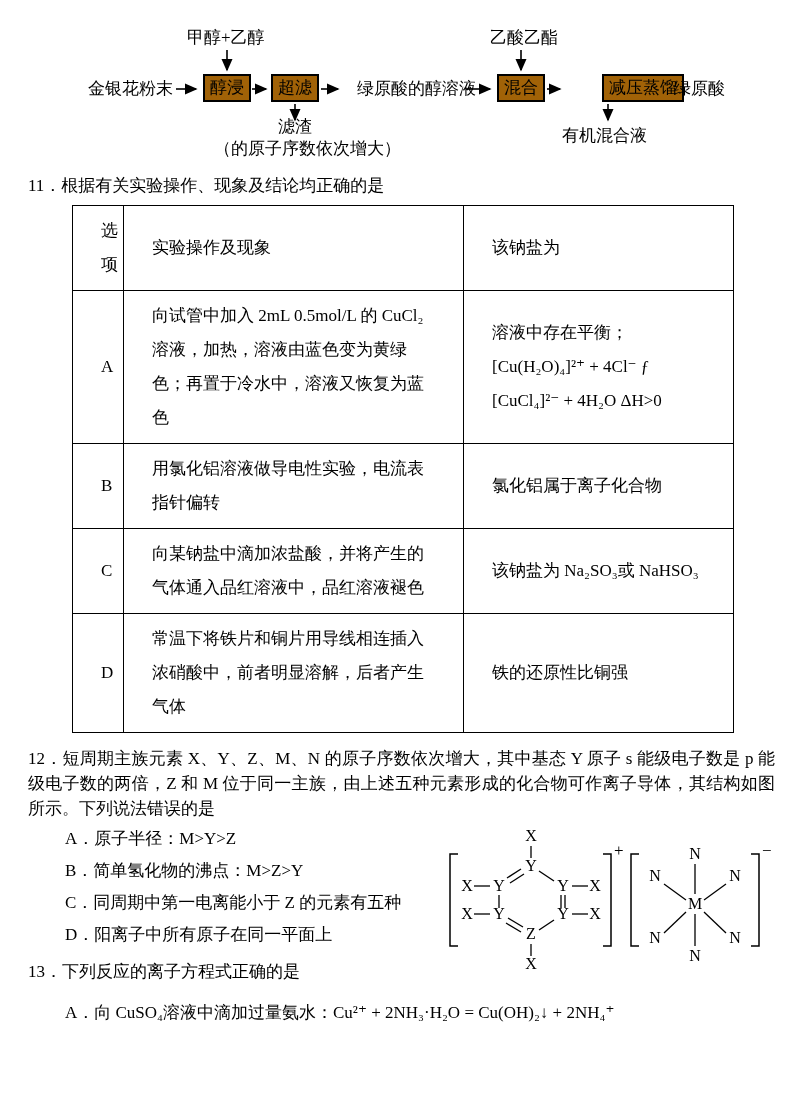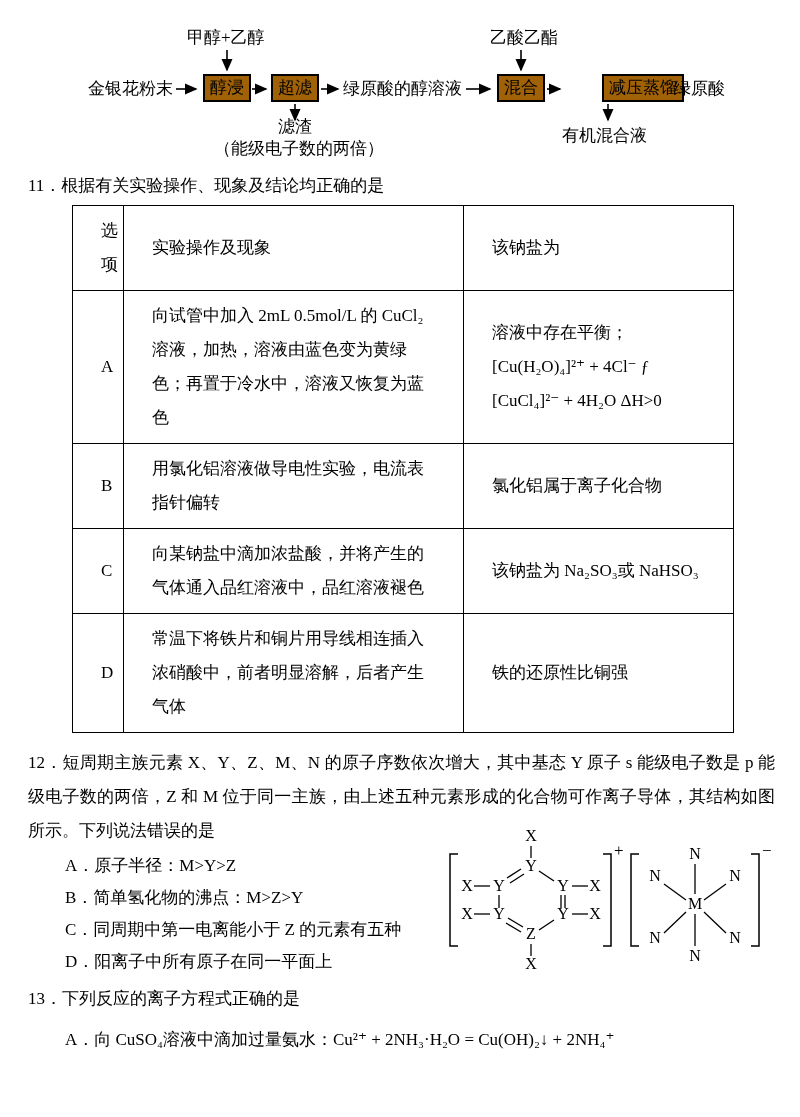--- a/index.html
+++ b/index.html
@@ -34,21 +34,21 @@
   }
   table.q11 th, table.q11 td {
     border:1px solid #000; font-weight:normal; text-align:left;
     padding:8px 28px; line-height:34px; vertical-align:middle;
   }
   table.q11 .c-opt { text-align:center; }
   table.q11 .formula-line { line-height:34px; }
 
   
   .q12block { position:relative; }
-  .q12block .stem { margin:13px 0 2px 0; line-height:34px; text-align:justify; }
+  .q12block .stem { margin:13px 0 2px 0; line-height:25px; text-align:justify; }
   .q12block .optlist p { line-height:32px; }
   .q12svg { position:absolute; right:2px; top:68px; }
   .q12svg text { font-size:16px; fill:#000; }
   .q12svg .bond { stroke:#000; stroke-width:1.3; }
   .q12svg .bracket { stroke:#000; stroke-width:1.5; fill:none; }
   .q12svg .charge { font-size:17px; }
 
   
   .q13title { margin:4px 0 8px 0; line-height:33px; }
   .q13-block p { line-height:33px; }
@@ -76,27 +76,27 @@
       <line class="fc-arrow" x1="267" y1="104" x2="267" y2="120" marker-end="url(#ah)"></line>
       <line class="fc-arrow" x1="580" y1="104" x2="580" y2="120" marker-end="url(#ah)"></line>
     </svg>
 
     <span class="fc-text" style="left:159px; top:28px;">甲醇+乙醇</span>
     <span class="fc-text" style="left:462px; top:28px;">乙酸乙酯</span>
 
     <span class="fc-text" style="left:60px; top:79px;">金银花粉末</span>
     <span class="fc-box" style="left:175px; top:74px;">醇浸</span>
     <span class="fc-box" style="left:243px; top:74px;">超滤</span>
-    <span class="fc-text" style="left:315px; top:79px;">绿原酸的醇溶液</span>
+    <span class="fc-text" style="left:329px; top:79px;">绿原酸的醇溶液</span>
     <span class="fc-box" style="left:469px; top:74px;">混合</span>
     <span class="fc-box" style="left:538px; top:74px;margin-left:36px;">减压蒸馏</span>
     <span class="fc-text" style="left:646px; top:79px;">绿原酸</span>
 
     <span class="fc-text" style="left:250px; top:117px;">滤渣</span>
-    <span class="fc-text" style="left:186px; top:139px;">（能级电子数的两倍）</span>
+    <span class="fc-text" style="left:186px; top:139px;">（的原子序数依次增大）</span>
     <span class="fc-text" style="left:534px; top:126px;">有机混合液</span>
   </div>
 
 
   <p class="qtitle">11．根据有关实验操作、现象及结论均正确的是</p>
 
   <table class="q11">
     <colgroup>
       <col style="width:51px">
         <col style="width:340px">

